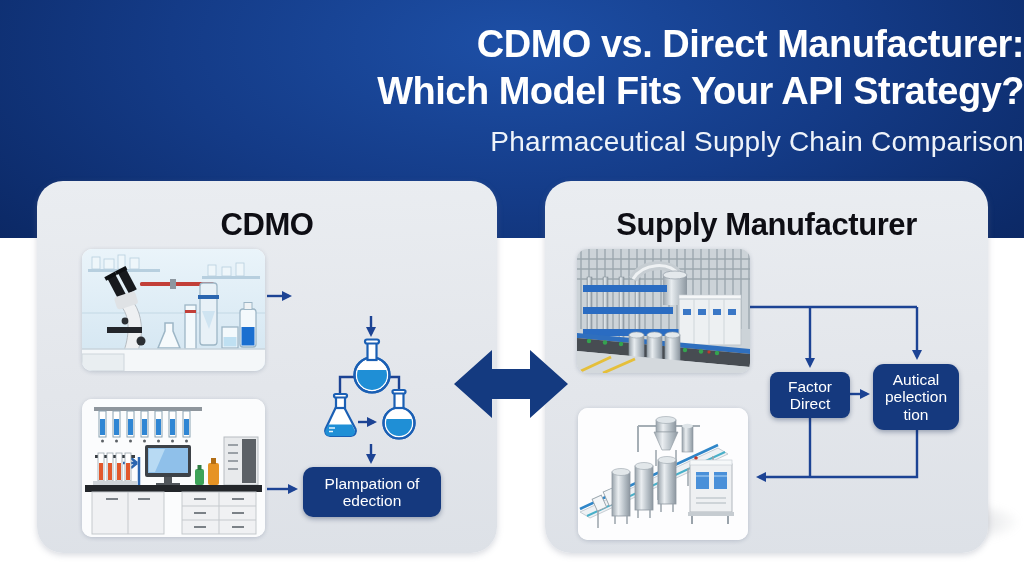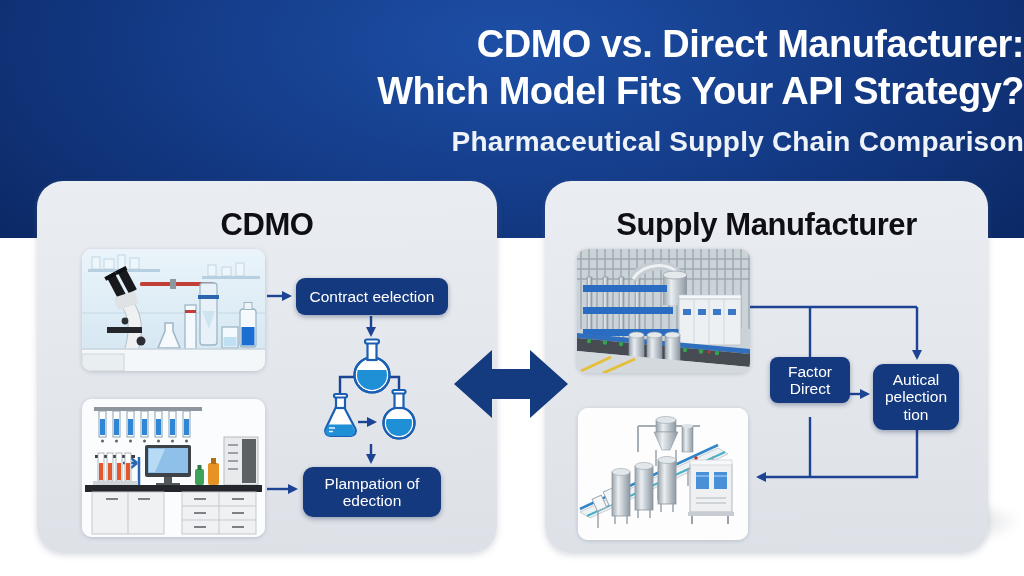--- a/index.html
+++ b/index.html
@@ -4,21 +4,21 @@
 <style>
   html,body{margin:0;padding:0;background:#ffffff;}
   .stage{position:relative;width:1024px;height:576px;background:#ffffff;overflow:hidden;
          font-family:"Liberation Sans",sans-serif;}
   
   .header{position:absolute;left:0;top:0;width:1024px;height:238px;
           background:radial-gradient(ellipse 900px 420px at 50% 18%,
                      #1d4fa6 0%, #143b87 38%, #0c2a68 70%, #081d4e 100%);}
   .titles{position:absolute;left:0;top:21px;width:1024px;text-align:right;color:#ffffff;z-index:3;}
   .title-line{font-size:38px;line-height:47px;font-weight:bold;letter-spacing:-0.5px;}
-  .subtitle{margin-top:11px;font-size:28px;line-height:32px;font-weight:bold;color:#eef3fa;
+  .subtitle{margin-top:11px;font-size:28px;line-height:32px;font-weight:normal;color:#eef3fa;
             letter-spacing:0.2px;}
   
   .panel{position:absolute;top:181px;height:372px;border-radius:26px;z-index:2;
          background:linear-gradient(178deg,#eaedf1 0%,#e3e6eb 55%,#dde1e7 100%);
          box-shadow:0 2px 6px rgba(110,120,140,.28);}
   .panel-left{left:37px;width:460px;}
   .panel-right{left:545px;width:443px;}
   .panel-title{position:absolute;left:0;top:26px;width:100%;text-align:center;
                font-size:31px;line-height:36px;font-weight:bold;color:#0e0e14;letter-spacing:-0.4px;}
   .illus{position:absolute;border-radius:10px;overflow:hidden;z-index:2;
@@ -226,23 +226,20 @@
         <path d="M46,93 V135" stroke="#c5c9cd"></path>
         <path d="M24,100 h12 M56,100 h12" stroke="#7b8187" stroke-width="2"></path>
         <rect x="100" y="93" width="74" height="42" fill="#f0f1f3" stroke="#c5c9cd"></rect>
         <path d="M137,93 V135 M100,107 H174 M100,121 H174" stroke="#c5c9cd"></path>
         <g stroke="#7b8187" stroke-width="2">
           <path d="M112,100 h12 M150,100 h12 M112,114 h12 M150,114 h12 M112,128 h12 M150,128 h12"></path>
         </g>
       </svg>
     </div>
 
-    <div class="navy-box" style="left:259px;top:97px;width:152px;height:37px">
-      <span>Contract eelection</span>
-    </div>
     <div class="navy-box" style="left:266px;top:286px;width:138px;height:50px;border-radius:10px">
       <span>Plampation of</span>
       <span>edection</span>
     </div>
   </div>
 
   <div class="panel panel-right">
     <div class="panel-title">Supply Manufacturer</div>
 
     <svg class="connectors" width="443" height="372" viewBox="0 0 443 372">
@@ -382,21 +379,21 @@
         <rect x="112" y="52" width="42" height="5" fill="#f6f8f9" stroke="#c4cacf" stroke-width="0.6"></rect>
         <rect x="118" y="64" width="13" height="17" fill="#4a90d9"></rect>
         <rect x="136" y="64" width="13" height="17" fill="#4a90d9"></rect>
         <path d="M118,68 h13 M136,68 h13" stroke="#7fb4e8" stroke-width="2"></path>
         <path d="M118,90 h30 M118,95 h30" stroke="#c4cacf" stroke-width="1.5"></path>
         <rect x="110" y="104" width="46" height="4" fill="#c6ccd1"></rect>
         <path d="M114,108 v8 M150,108 v8" stroke="#9aa3ab" stroke-width="2"></path>
       </svg>
     </div>
 
-    <div class="navy-box" style="left:225px;top:176px;width:80px;height:46px;border-radius:8px">
+    <div class="navy-box" style="left:225px;top:191px;width:80px;height:46px;border-radius:8px">
       <span>Factor</span>
       <span>Direct</span>
     </div>
     <div class="navy-box" style="left:328px;top:183px;width:86px;height:66px;border-radius:11px">
       <span>Autical</span>
       <span>pelection</span>
       <span>tion</span>
     </div>
   </div>
 

